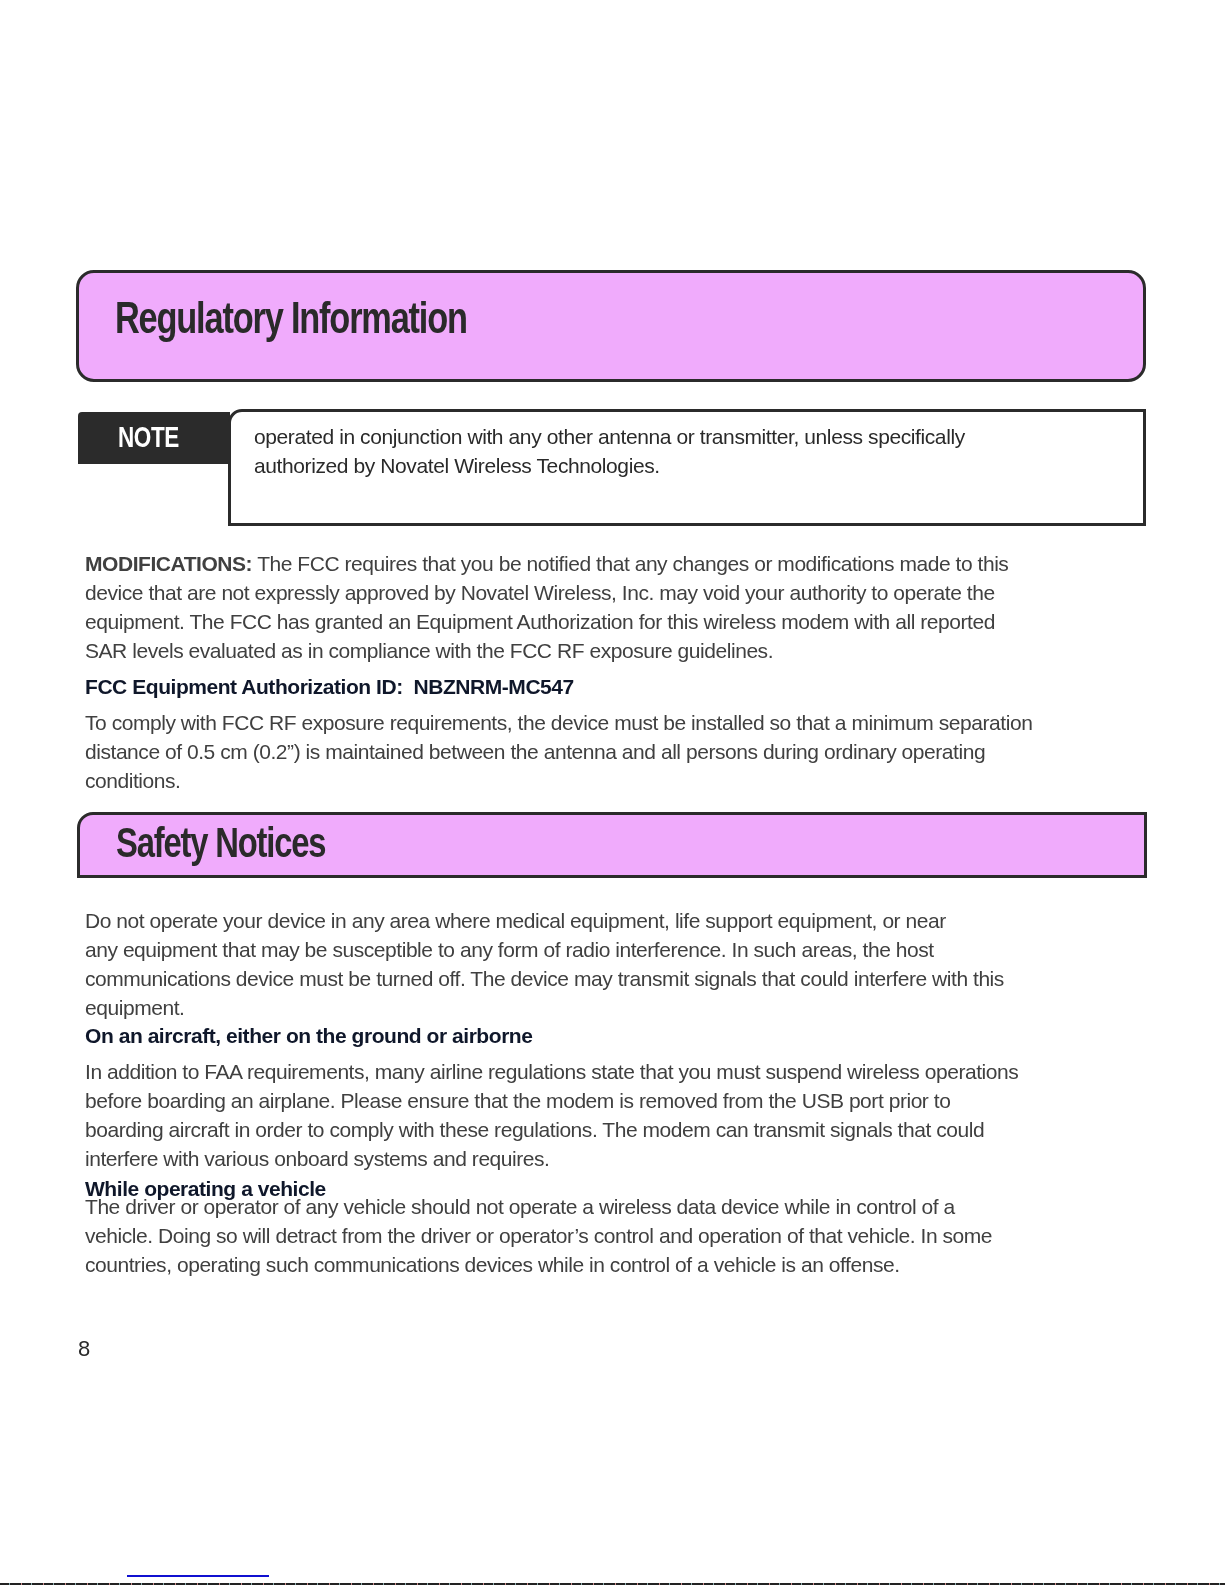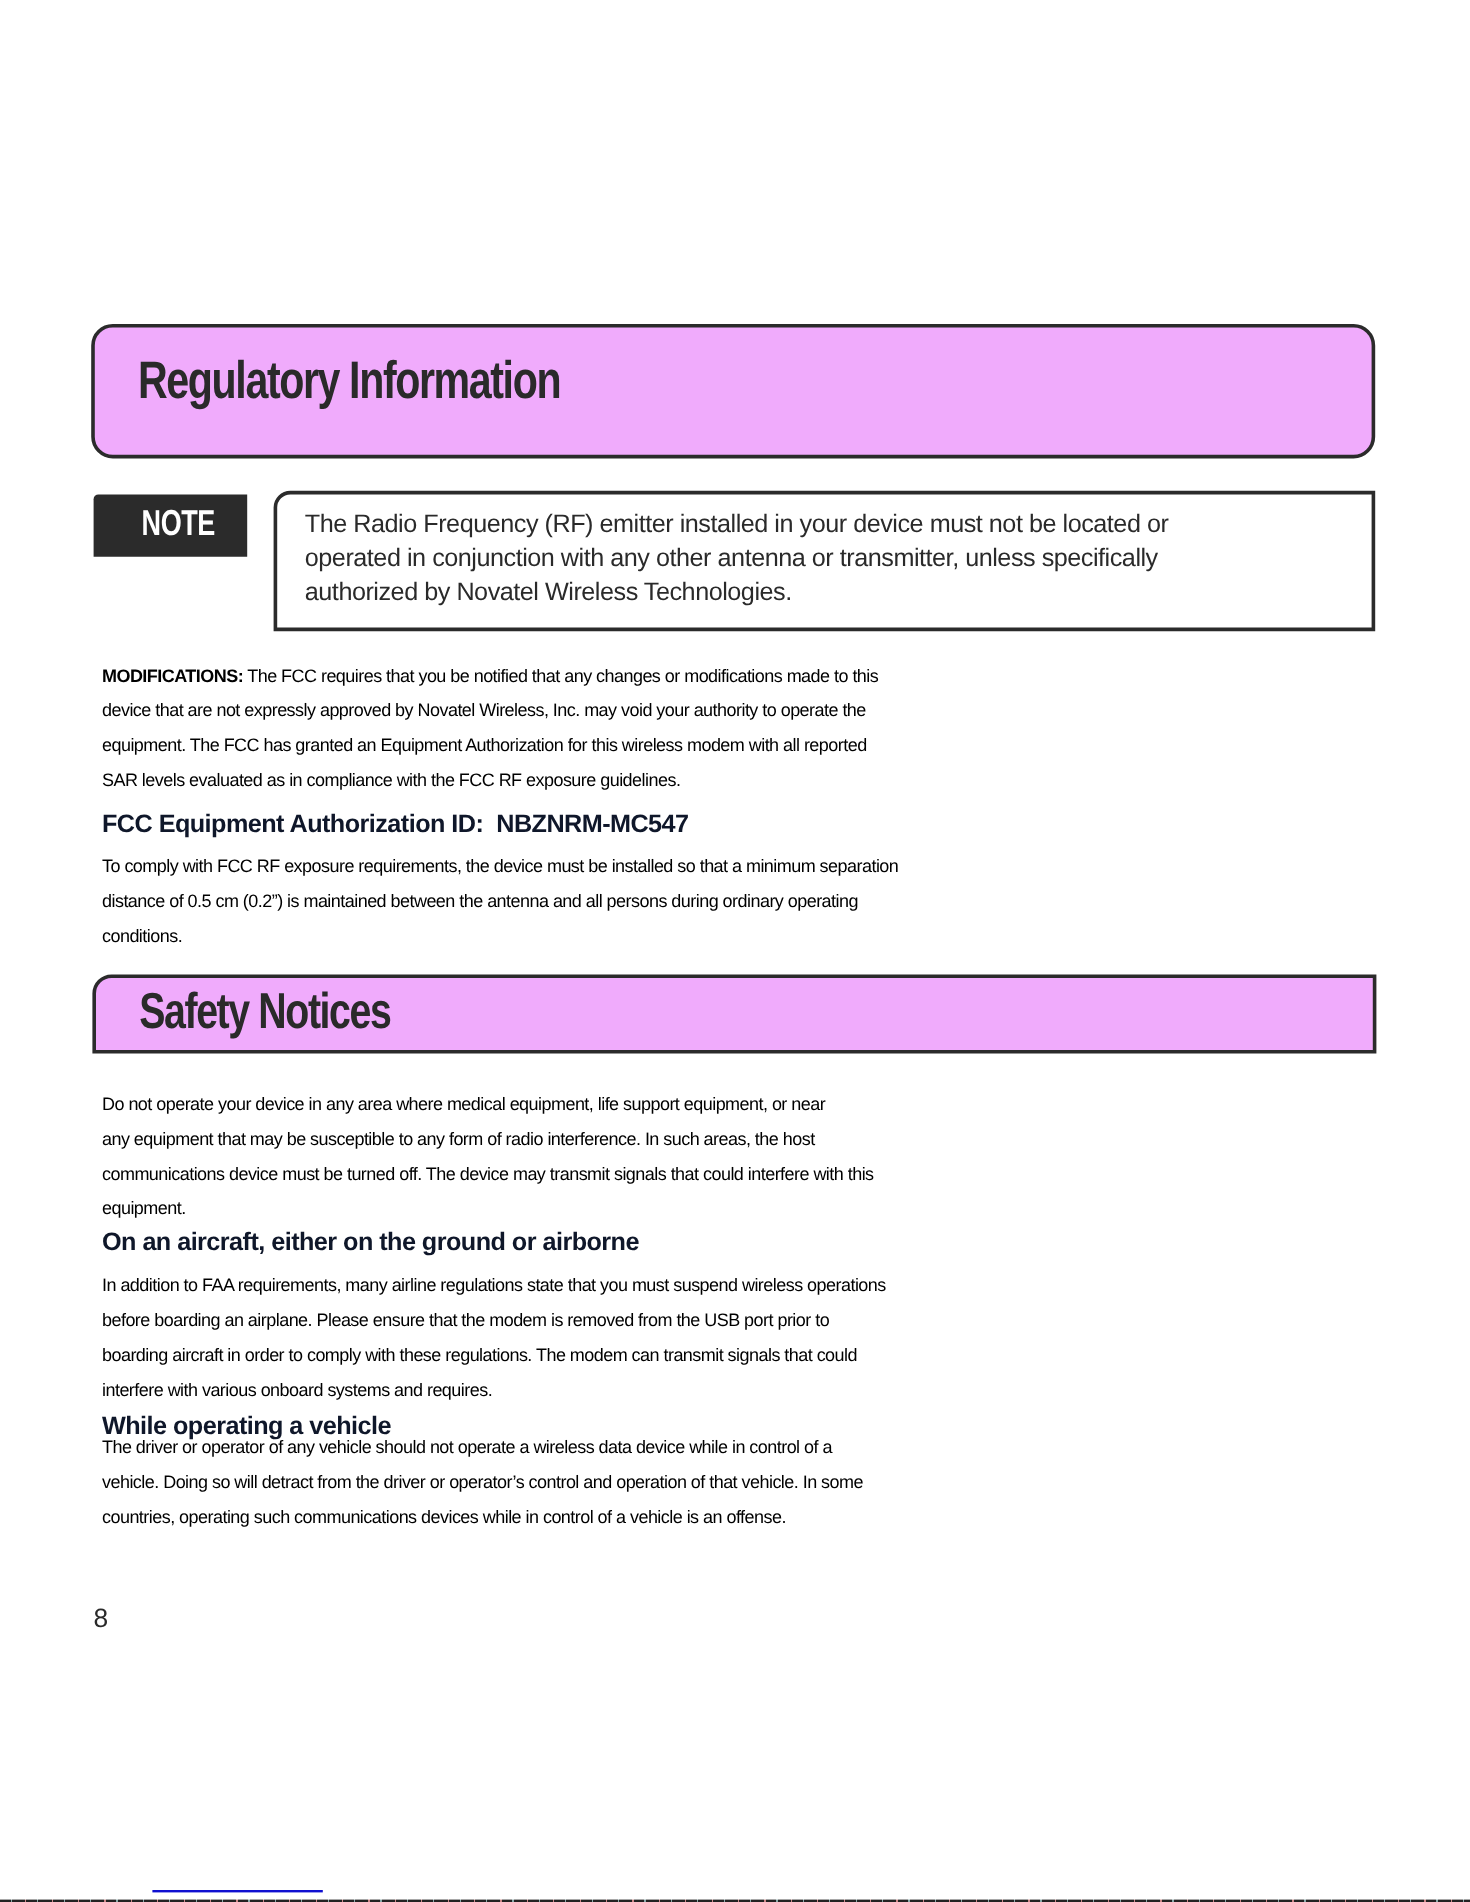--- a/index.html
+++ b/index.html
@@ -54,21 +54,21 @@
     }
     .safety-title {
       left: 36px; top: 4px;
       font-size: 42px;
       transform: scaleX(0.78);
     }
     
     .note-tab {
       position: absolute;
       left: 78px; top: 412px;
-      width: 128px; height: 52px;
+      width: 152px; height: 52px;
       background: #2b2b2b;
       border-radius: 4px 0 0 0;
     }
     .note-label {
       position: absolute;
       left: 40px; top: 8px;
       color: #ffffff;
       font-weight: bold;
       font-size: 30px;
       letter-spacing: -0.5px;
@@ -92,23 +92,23 @@
       font-size: 21px;
       line-height: 28.5px;
       color: #2a2a2a;
       letter-spacing: -0.4px;
     }
     
     .body-block {
       position: absolute;
       left: 85px;
       width: 1070px;
-      font-size: 15px;
+      font-size: 21px;
       line-height: 29px;
-      color: #000000;
+      color: #404040;
       letter-spacing: -0.45px;
     }
     .bold {
       font-weight: bold;
     }
     .mod-block { top: 549px; }
     .fcc-id { top: 675px; }
     .comply-block { top: 708px; }
     .safety-intro { top: 906px; }
     .aircraft-head { top: 1024px; }
@@ -150,21 +150,20 @@
 
   <div class="section-box reg-box">
     <div class="section-title reg-title">Regulatory Information</div>
   </div>
 
   <div class="note-tab">
     <div class="note-label">NOTE</div>
   </div>
   <div class="note-box">
     <div class="note-text">
-      <div>The Radio Frequency (RF) emitter installed in your device must not be located or</div>
       <div>operated in conjunction with any other antenna or transmitter, unless specifically</div>
       <div>authorized by Novatel Wireless Technologies.</div>
     </div>
   </div>
 
   <div class="body-block mod-block">
     <div><span class="bold">MODIFICATIONS:</span><span> The FCC requires that you be notified that any changes or modifications made to this</span></div>
     <div>device that are not expressly approved by Novatel Wireless, Inc. may void your authority to operate the</div>
     <div>equipment. The FCC has granted an Equipment Authorization for this wireless modem with all reported</div>
     <div>SAR levels evaluated as in compliance with the FCC RF exposure guidelines.</div>

